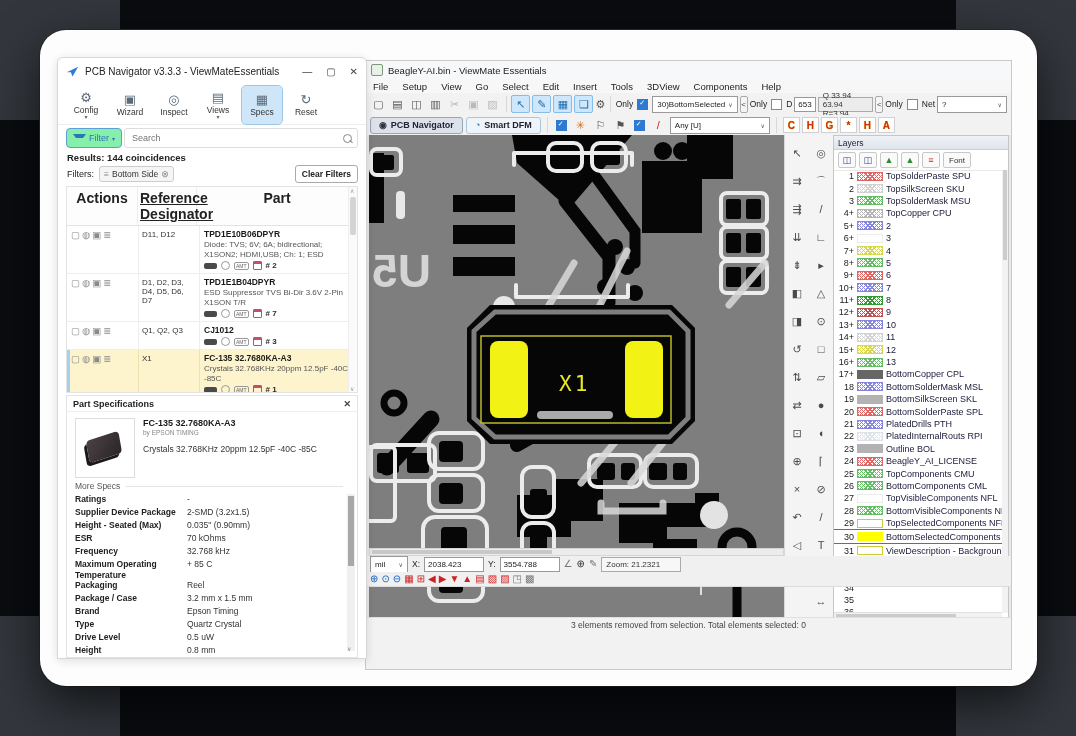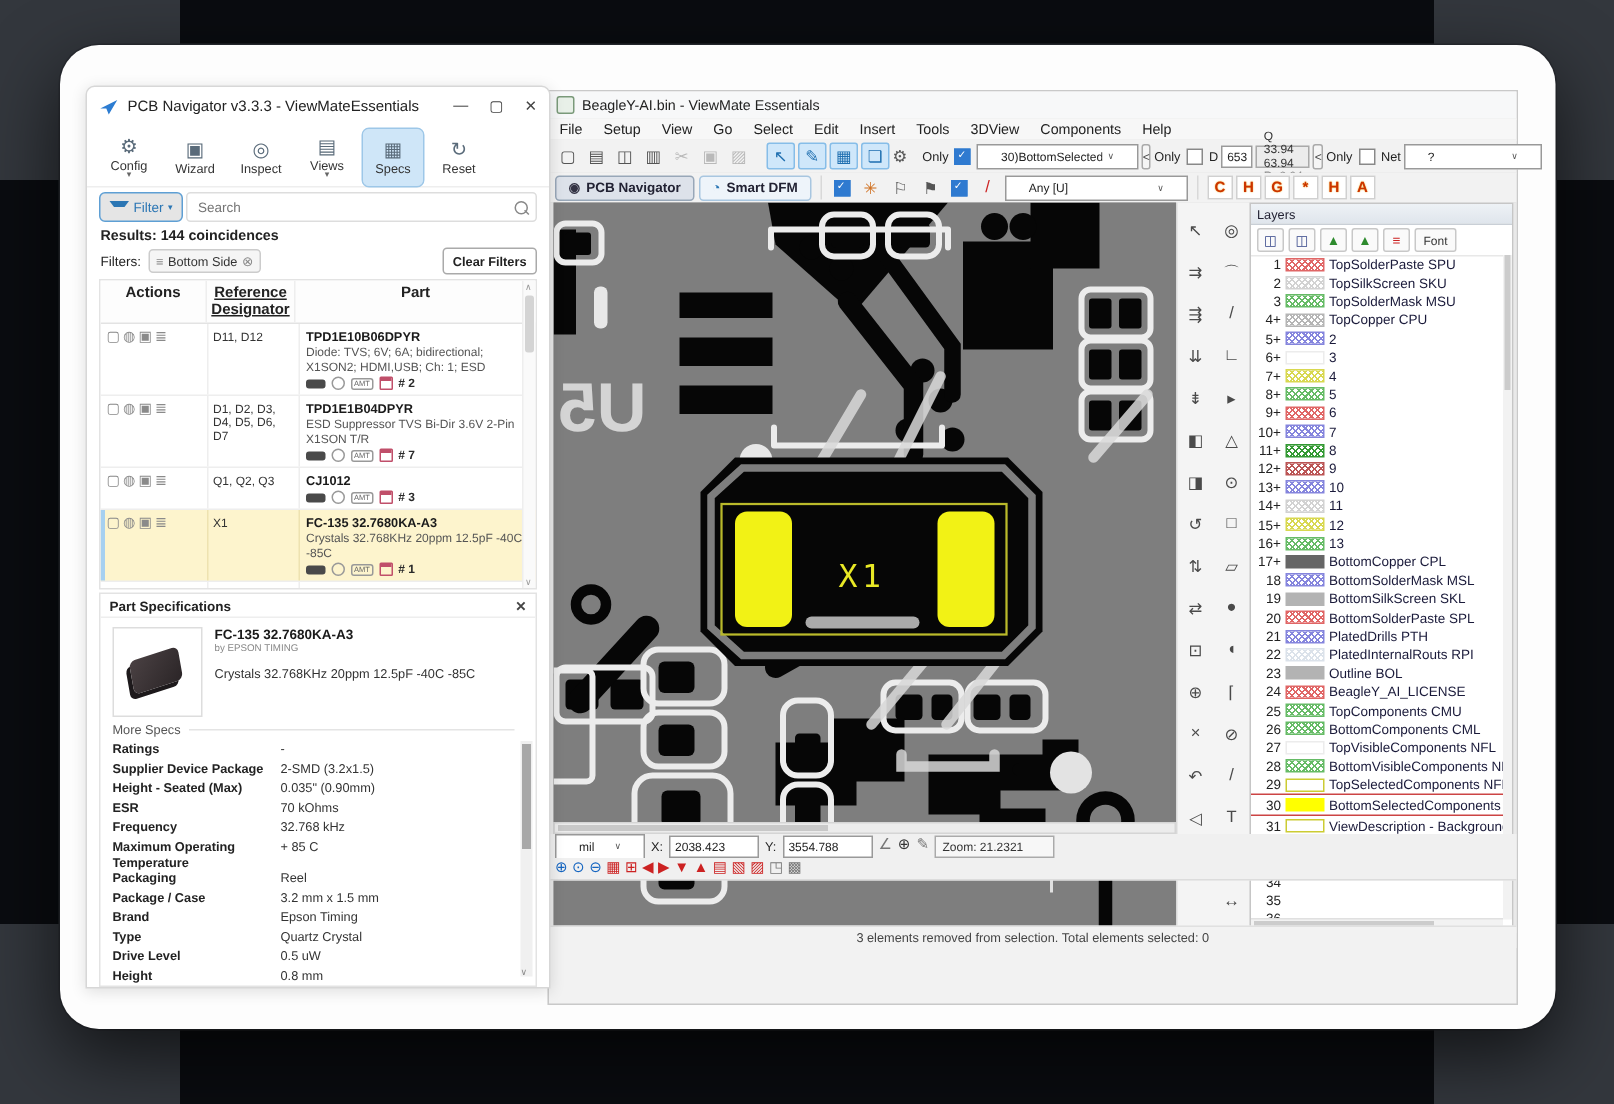--- a/index.html
+++ b/index.html
@@ -17,33 +17,33 @@
   .appic{width:13px;height:13px;}
   .lw-toolbar{position:absolute;left:0;top:26px;right:0;height:38px;display:flex;gap:4px;padding:2px 8px 0;
     border-bottom:1px solid #eee;}
   .ltool{width:40px;display:flex;flex-direction:column;align-items:center;justify-content:center;border-radius:4px;cursor:default;}
   .ltool .g{font-size:13px;color:#5a6b7a;line-height:13px;}
   .ltool .l{font-size:8.5px;color:#333;margin-top:1px;}
   .ltool .c{font-size:6px;color:#666;line-height:5px;}
   .ltool.active{background:#cfe6f8;outline:1px solid #9dc7e8;}
   .filter-row{position:absolute;left:8px;top:70px;right:8px;height:20px;display:flex;align-items:center;}
   .filter-btn{height:18px;border:1px solid #5e9fd4;border-radius:4px;color:#2b76b4;font-size:9px;
-    display:flex;align-items:center;gap:3px;padding:0 6px;background:#e5e5e5;}
+    display:flex;align-items:center;gap:3px;padding:0 6px;background:#86efac;}
   .funnel{width:7px;height:5px;border-left:3px solid transparent;border-right:3px solid transparent;border-top:4px solid #2b76b4;}
   .search-box{flex:1;margin-left:2px;height:18px;border:1px solid #ddd;border-radius:3px;display:flex;align-items:center;padding:0 5px;}
   .search-box input{border:none;outline:none;flex:1;font-size:9px;color:#333;font-family:"Liberation Sans",sans-serif;background:transparent;}
   .mag{width:7px;height:7px;border:1.4px solid #888;border-radius:50%;position:relative;}
   .mag:after{content:"";position:absolute;width:4px;height:1.4px;background:#888;transform:rotate(45deg);left:5px;top:6px;}
   .results-line{position:absolute;left:9px;top:94px;font-size:9.5px;font-weight:bold;color:#222;}
   .filters-line{position:absolute;left:9px;top:107px;right:8px;height:18px;display:flex;align-items:center;font-size:9px;color:#222;}
   .chip{margin-left:5px;background:#f5f5f5;border:1px solid #ccc;border-radius:3px;height:14px;display:flex;align-items:center;gap:3px;padding:0 4px;font-size:8.5px;color:#333;}
   .chip .x{color:#888;font-size:9px;}
   .clear-btn{margin-left:auto;border:1px solid #aaa;border-radius:3px;background:#fff;height:16px;display:flex;align-items:center;padding:0 6px;font-size:8.5px;font-weight:bold;color:#222;}
   .ptable{position:absolute;left:8px;top:128px;right:8px;height:205px;border:1px solid #e3e3e3;overflow:hidden;background:#fff;}
-  .phead{display:flex;border-bottom:1px solid #e3e3e3;background:#fdfdfd;font-size:10px;font-weight:bold;color:#222;}
+  .phead{display:flex;border-bottom:1px solid #e3e3e3;background:#fdfdfd;font-size:14px;font-weight:bold;color:#222;}
   .phead div{padding:3px 2px;white-space:pre-line;text-align:center;}
   .col-a{width:66px;flex:none;}
   .col-r{width:54px;flex:none;border-left:1px solid #eee;border-right:1px solid #eee;text-decoration:underline;}
   .col-p{flex:1;}
   .prow{display:flex;border-bottom:1px solid #eee;position:relative;}
   .prow.selected{background:#fdf4cd;}
   .prow.selected:before{content:"";position:absolute;left:0;top:0;bottom:0;width:3px;background:#a6d0f0;}
   .acts{width:66px;flex:none;display:flex;gap:2px;padding:4px 1px 0 4px;}
   .acts span{font-size:9.5px;color:#8a8a8a;line-height:10px;}
   .refs{width:54px;flex:none;font-size:8px;color:#333;padding:4px 3px;border-left:1px solid #eee;border-right:1px solid #eee;}
@@ -90,21 +90,21 @@
   .menubar span{font-size:9.5px;color:#222;padding:0 7px;}
   .tb1{position:absolute;left:0;top:32px;right:0;height:22px;display:flex;align-items:center;background:#f2f2f2;border-bottom:1px solid #e0e0e0;padding:0 4px;gap:2px;}
   .ti{width:17px;height:16px;display:flex;align-items:center;justify-content:center;font-size:11px;color:#555;}
   .ti.gray{color:#b9b9b9;}
   .ti.blue{background:#cfe7fa;border:1px solid #86bde8;border-radius:2px;color:#1f6fb0;}
   .vsep{width:1px;height:16px;background:#d8d8d8;margin:0 3px;}
   .lbl{font-size:8.5px;color:#222;}
   .cb{width:9px;height:9px;border:1px solid #888;background:#fff;margin:0 2px;position:relative;flex:none;}
   .cb.on{background:#2f7ad0;border-color:#2f7ad0;}
   .cb.on:after{content:"✓";position:absolute;color:#fff;font-size:7px;left:1px;top:-1px;}
-  .dd{height:15px;border:1px solid #999;background:#fff;display:flex;align-items:center;font-size:8px;color:#222;padding:0 15px;}
+  .dd{height:15px;border:1px solid #999;background:#fff;display:flex;align-items:center;font-size:8px;color:#222;padding:0 4px;}
   .dd .caret{margin-left:auto;font-size:6px;color:#555;padding-left:3px;}
   .inp{height:13px;border:1px solid #999;background:#fff;font-size:8px;color:#222;display:flex;align-items:center;padding:0 3px;}
   .ro{height:13px;border:1px solid #aaa;background:#ececec;font-size:8px;color:#333;display:flex;align-items:center;padding:0 4px;}
   .mini-btn{width:14px;height:15px;border:1px solid #aaa;background:#f5f5f5;font-size:8px;color:#444;display:flex;align-items:center;justify-content:center;border-radius:2px;}
   .tb2{position:absolute;left:0;top:54px;right:0;height:20px;display:flex;align-items:center;background:#f2f2f2;border-bottom:1px solid #cfcfcf;padding:0 4px;gap:3px;}
   .tab-btn{height:15px;display:flex;align-items:center;gap:4px;padding:0 8px;border:1px solid #98a7b8;border-radius:3px;font-size:9px;font-weight:bold;color:#223;background:#dde2ea;}
   .tab-btn.alt{background:#eef4fa;border-color:#a8c6e0;}
   .tab-btn .ic{font-size:9px;color:#334;}
   .redletter{width:15px;height:14px;border:1px solid #d0d0d0;background:#fff;color:#cc3300;font-weight:bold;font-size:10px;display:flex;align-items:center;justify-content:center;text-shadow:0 0 1px #e8a000;}
   .main{position:absolute;left:0;top:74px;right:0;height:487px;background:#e9e9e9;}

